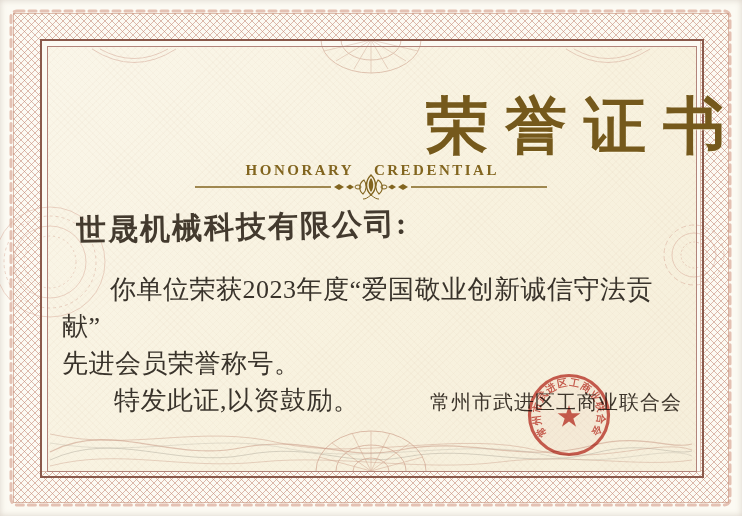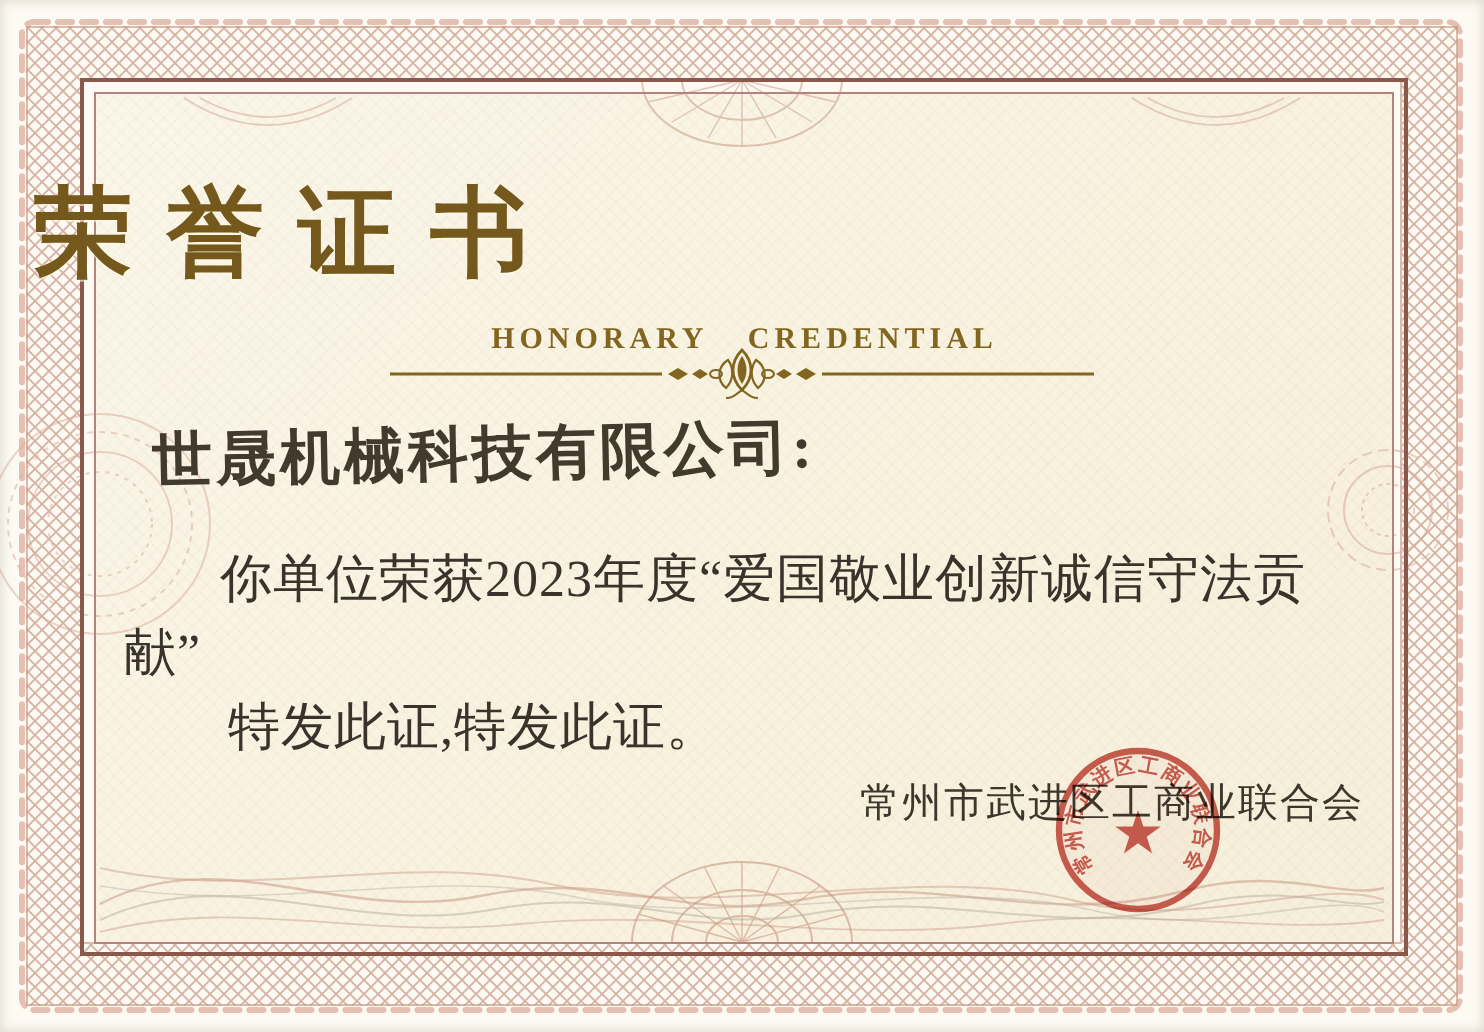--- a/index.html
+++ b/index.html
@@ -25,22 +25,22 @@
   .frame-outer{
     position:absolute;left:40px;top:39px;right:38px;bottom:38px;
     border:2px solid #8a594b;z-index:3;pointer-events:none;
   }
   .frame-inner{
     position:absolute;left:47px;top:46px;right:45px;bottom:44px;
     border:1px solid #b2847b;z-index:3;pointer-events:none;
   }
   .content{position:absolute;inset:0;z-index:4;}
   .title{
-    position:absolute;left:0;right:0;top:84px;text-align:left;
-    font-size:49px;font-weight:bold;color:#75591c;
+    position:absolute;left:0;right:0;top:84px;text-align:right;
+    font-size:62px;font-weight:bold;color:#75591c;
     letter-spacing:17px;text-indent:17px;
     text-shadow:0 1px 0 rgba(255,250,230,.6);
   }
   .subtitle{
     position:absolute;left:0;right:0;top:148px;text-align:center;
     font-size:15px;font-weight:bold;color:#82651f;
     letter-spacing:2.5px;word-spacing:14px;text-indent:2.5px;margin-top:14px;
   }
   .divider{position:absolute;left:191px;top:174px;}
   .recipient{
@@ -155,21 +155,22 @@
         <path d="M173,6 C168,9 167,16 172,20 C176,16 176,10 173,6 Z" fill="none" stroke-width="1.1"></path>
         <path d="M187,6 C192,9 193,16 188,20 C184,16 184,10 187,6 Z" fill="none" stroke-width="1.1"></path>
         <path d="M180,21 C176,24 175,25 172,25 M180,21 C184,24 185,25 188,25" fill="none" stroke-width="1"></path>
       </g>
     </svg>
 
     <div class="recipient">世晟机械科技有限公司:</div>
 
     <div class="bodytext">
       <div class="indent1">你单位荣获2023年度“爱国敬业创新诚信守法贡献”</div>
-      <div class="indent2">特发此证,特发此证。</div>
+      <div>先进会员荣誉称号。</div>
+      <div class="indent2">特发此证,以资鼓励。</div>
     </div>
 
     <div class="issuer-block">
       <div>常州市武进区工商业联合会</div>
     </div>
   </div>
 
   <div class="seal">
     <svg width="86" height="86" viewBox="0 0 86 86">
       <circle cx="43" cy="43" r="39.5" fill="rgba(205,80,70,0.04)" stroke="#c2443a" stroke-width="3.2"></circle>

